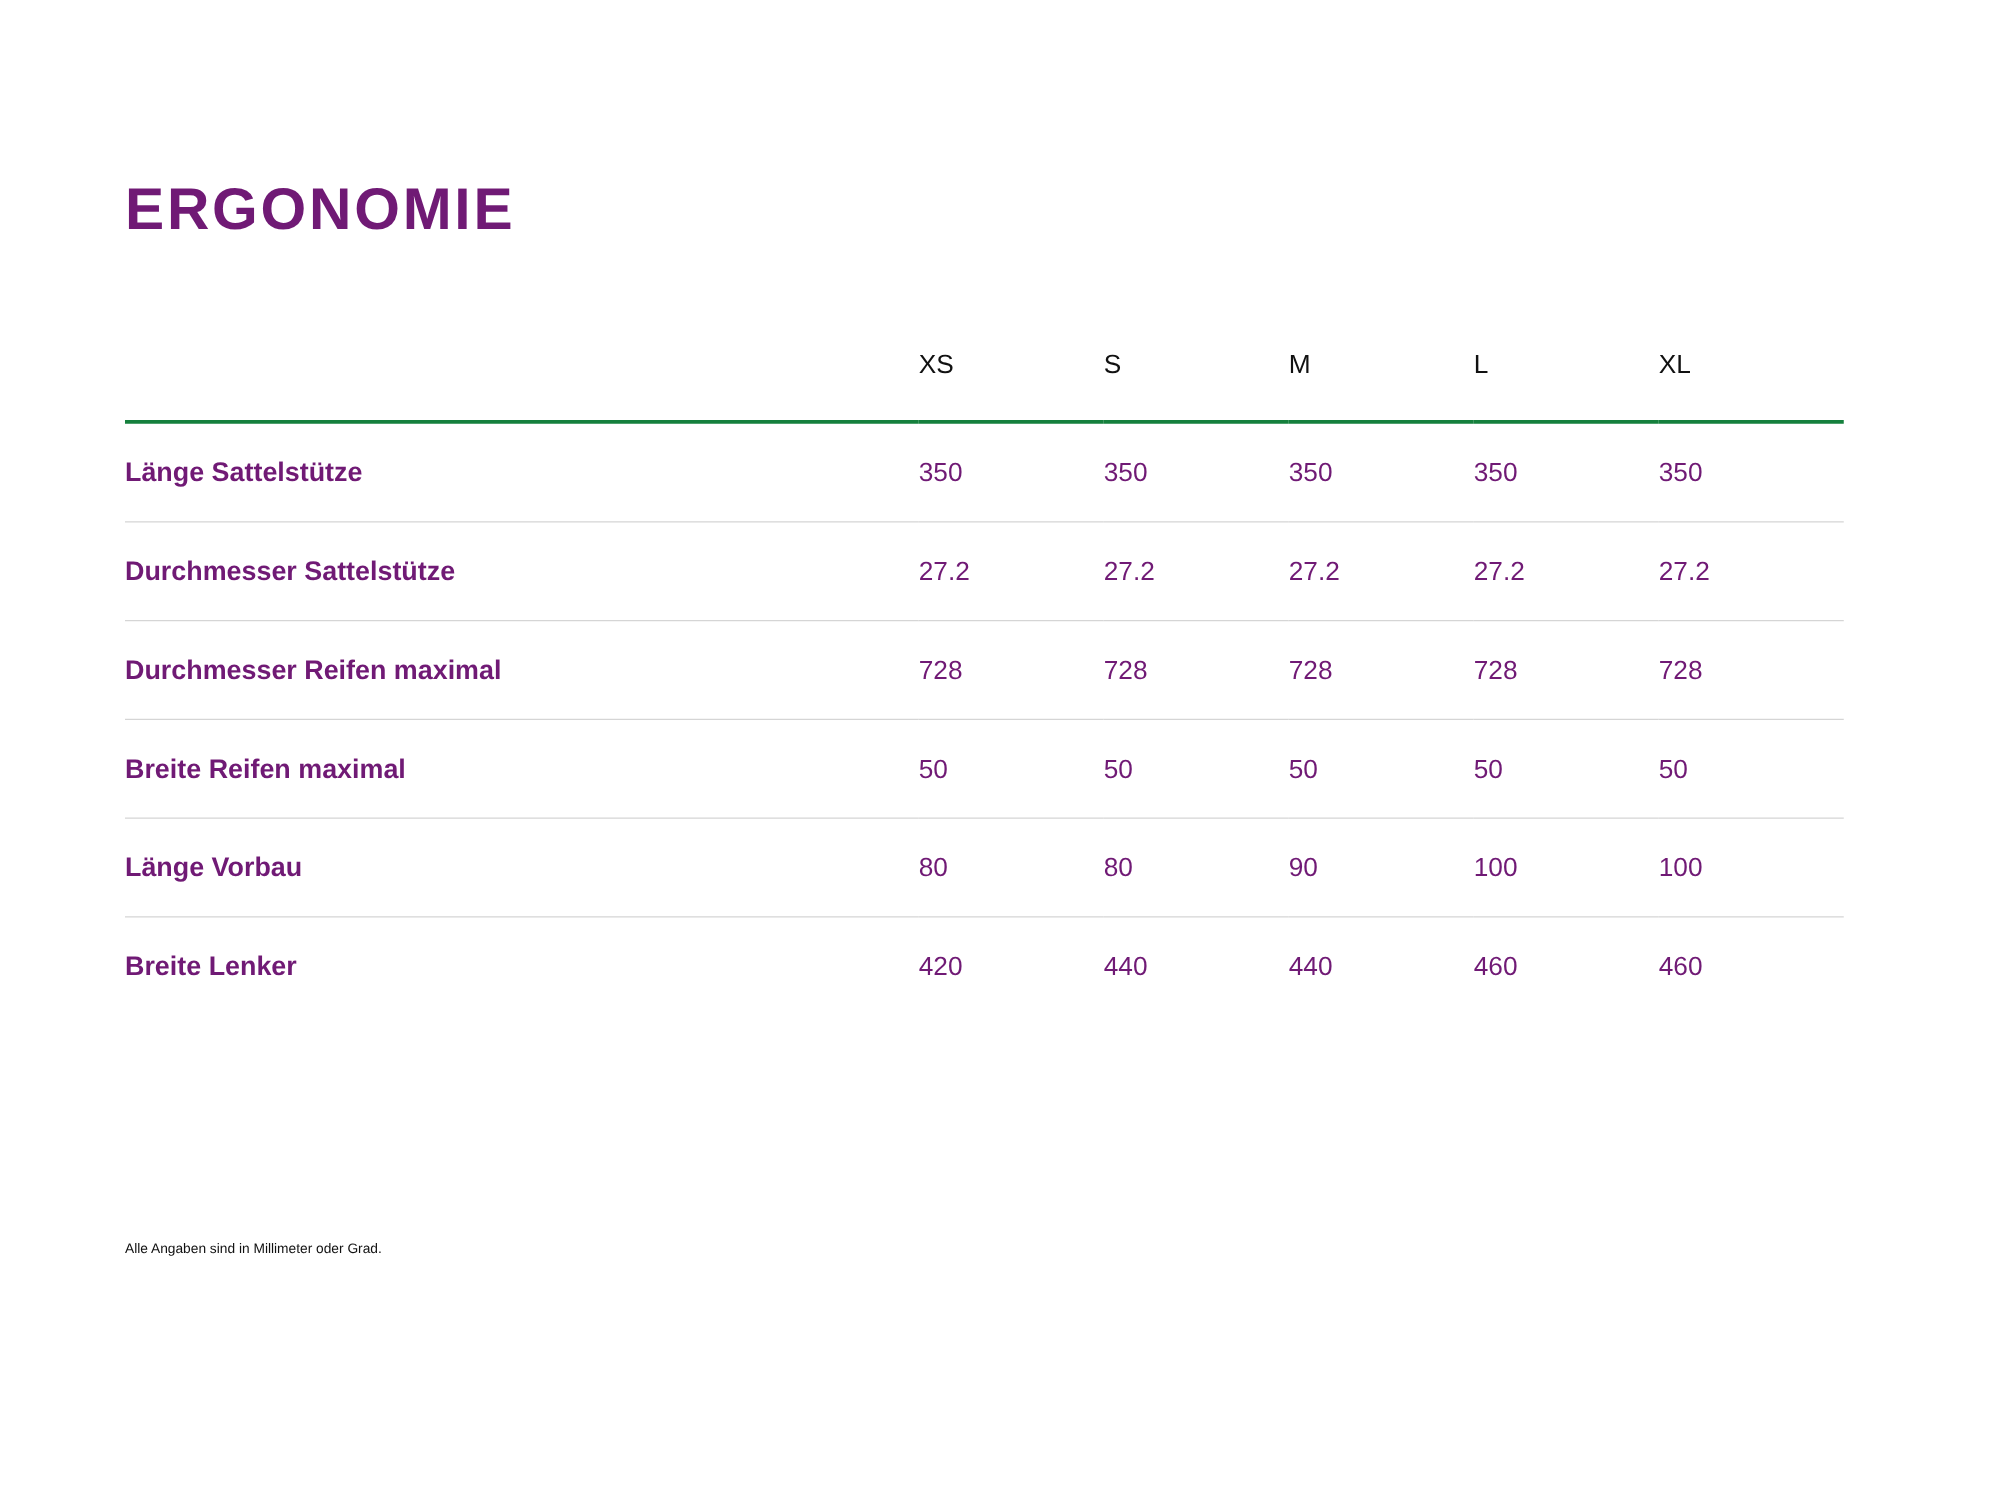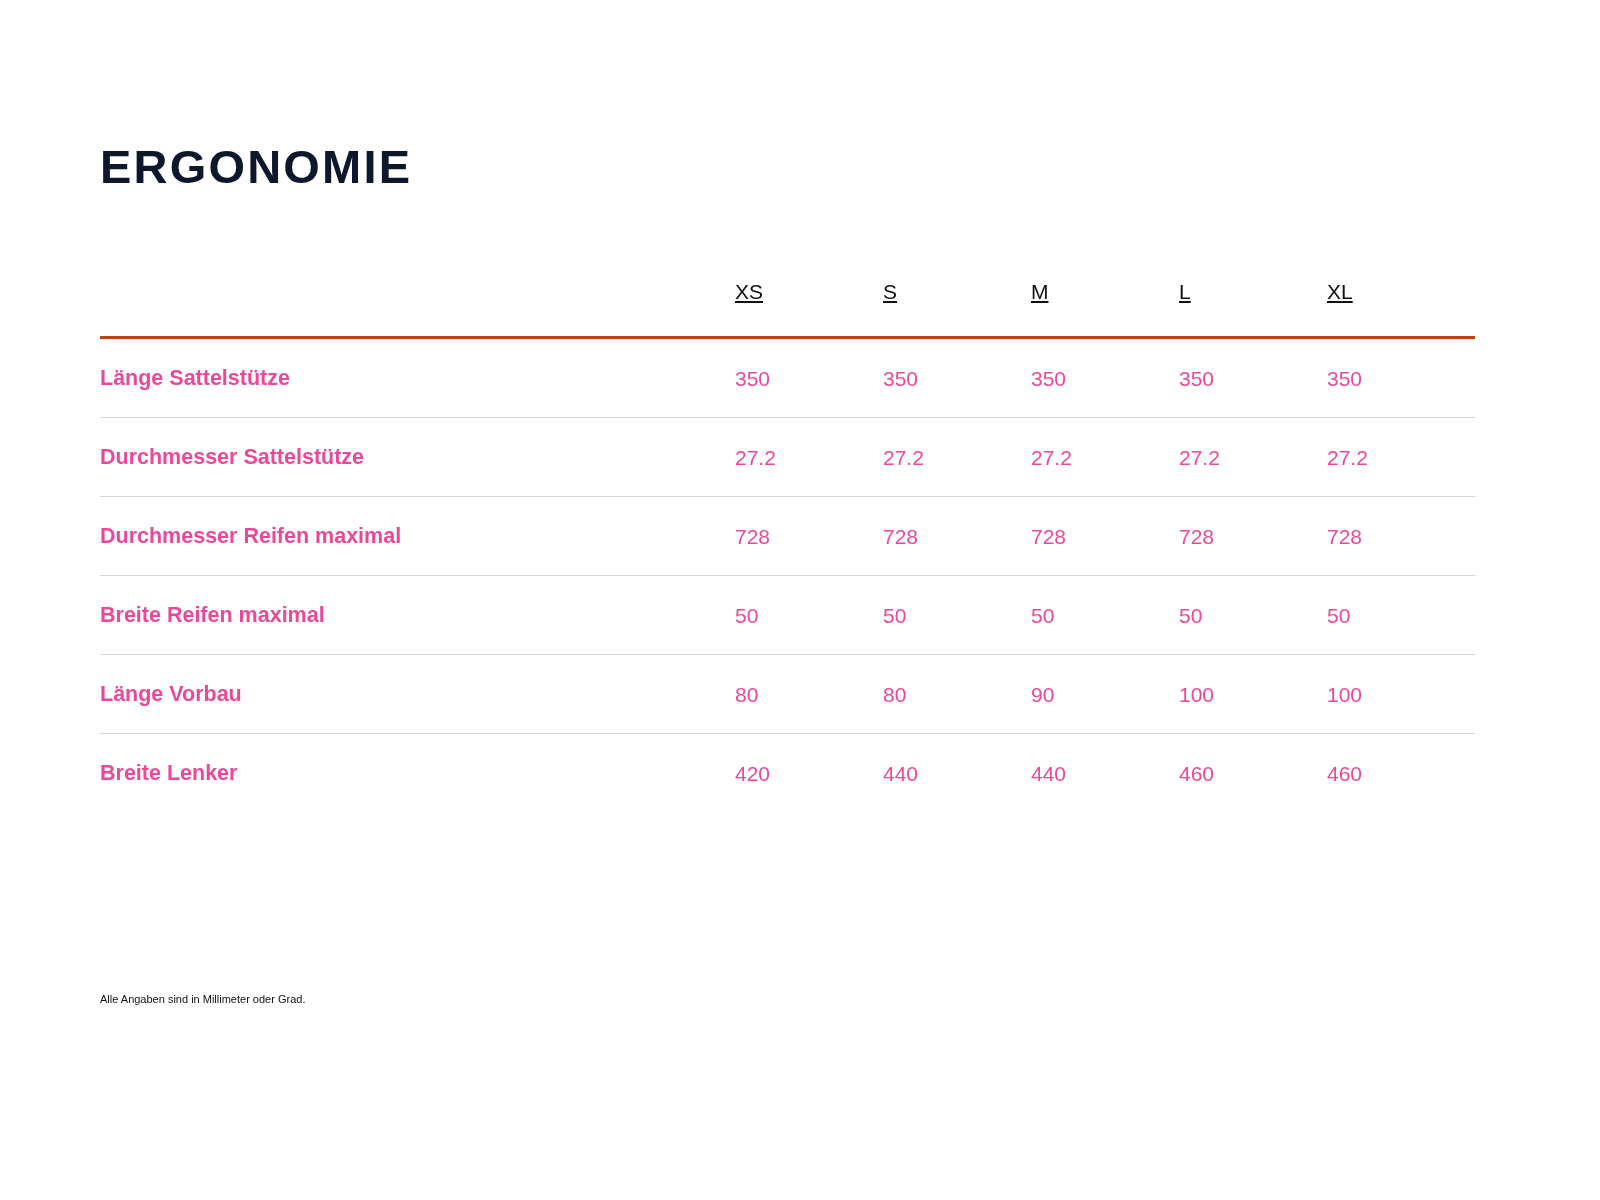--- a/index.html
+++ b/index.html
@@ -24,21 +24,21 @@
   }
 
   .title {
     position: absolute;
     left: 100px;
     top: 143px;
     font-size: 47px;
     font-weight: bold;
     letter-spacing: 2.2px;
     line-height: 1;
-    color: #0f172a;
+    color: #701a75;
     text-transform: uppercase;
     text-align: right;
   }
 
   .table-wrap {
     position: absolute;
     left: 100px;
     top: 280px;
     width: 1375px;
   }
@@ -59,27 +59,26 @@
     color: #111111;
     padding: 0 0 32px 0;
     vertical-align: bottom;
   }
 
   table.spec thead th.label-head {
     font-size: 21px;
   }
 
   table.spec thead tr {
-    border-bottom: 3px solid #c2410c;
-    text-decoration: underline;
+    border-bottom: 3px solid #15803d;
   }
 
   table.spec tbody td {
     font-size: 21px;
-    color: #ec4899;
+    color: #701a75;
     padding: 27px 0 26px 0;
     border-bottom: 1px solid #d5d5d5;
     vertical-align: middle;
     white-space: nowrap;
     margin-left: 36px;
   }
 
   table.spec tbody tr:last-child td {
     border-bottom: none;
   }

